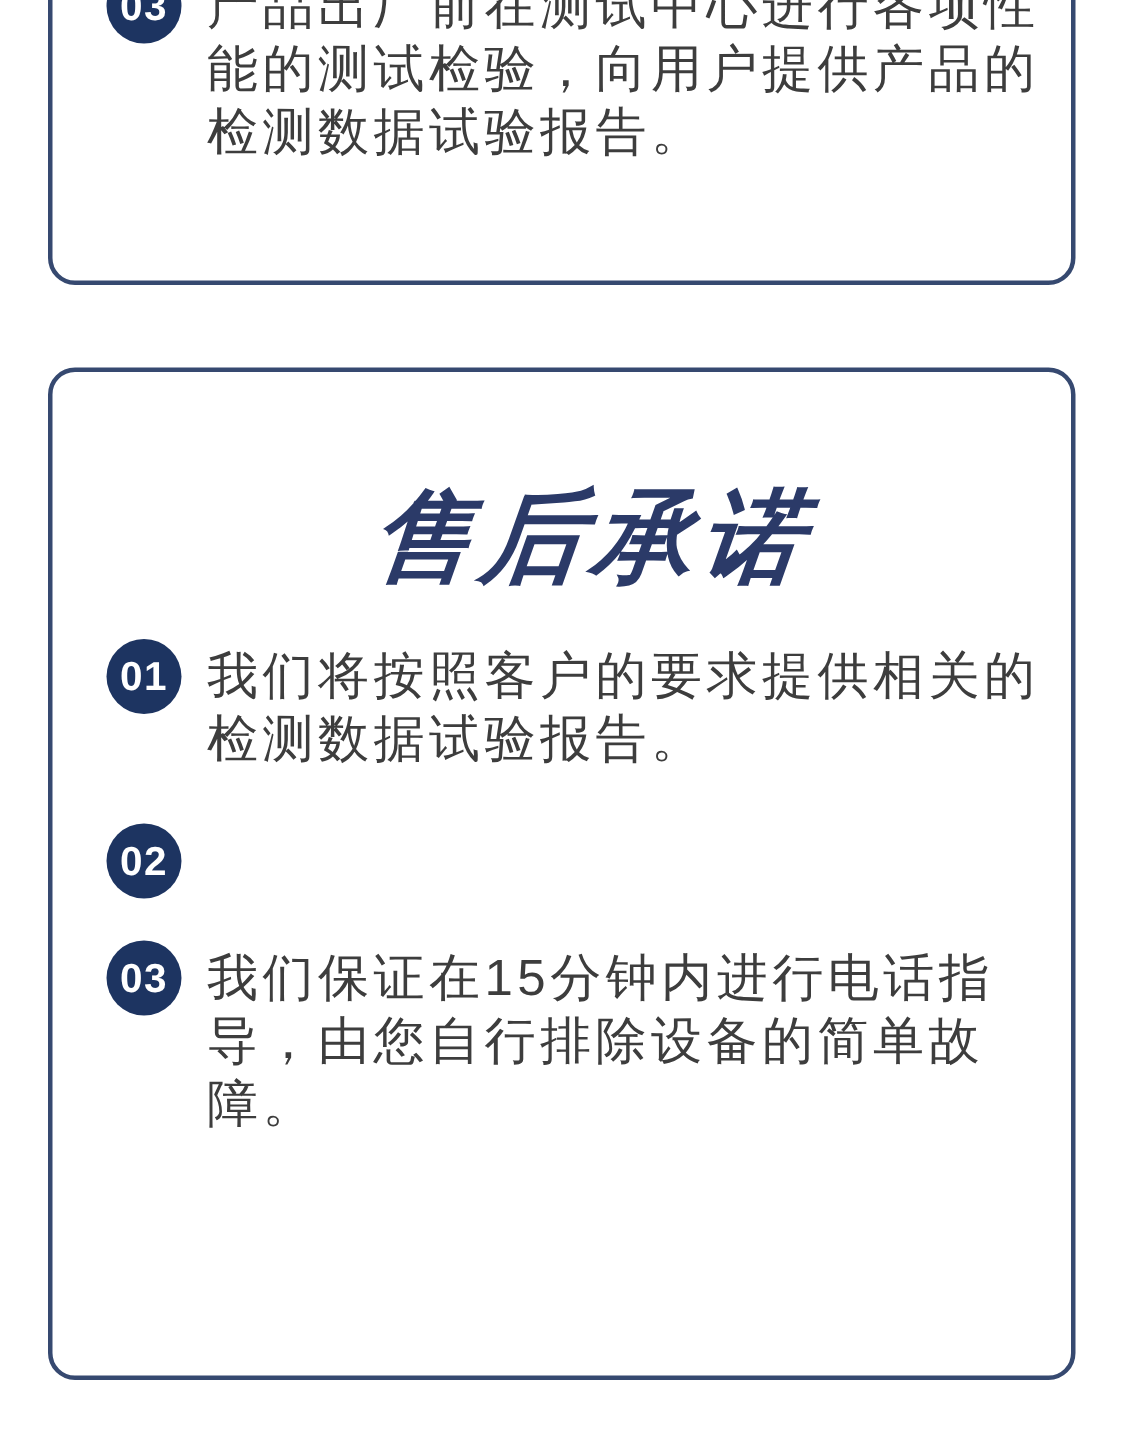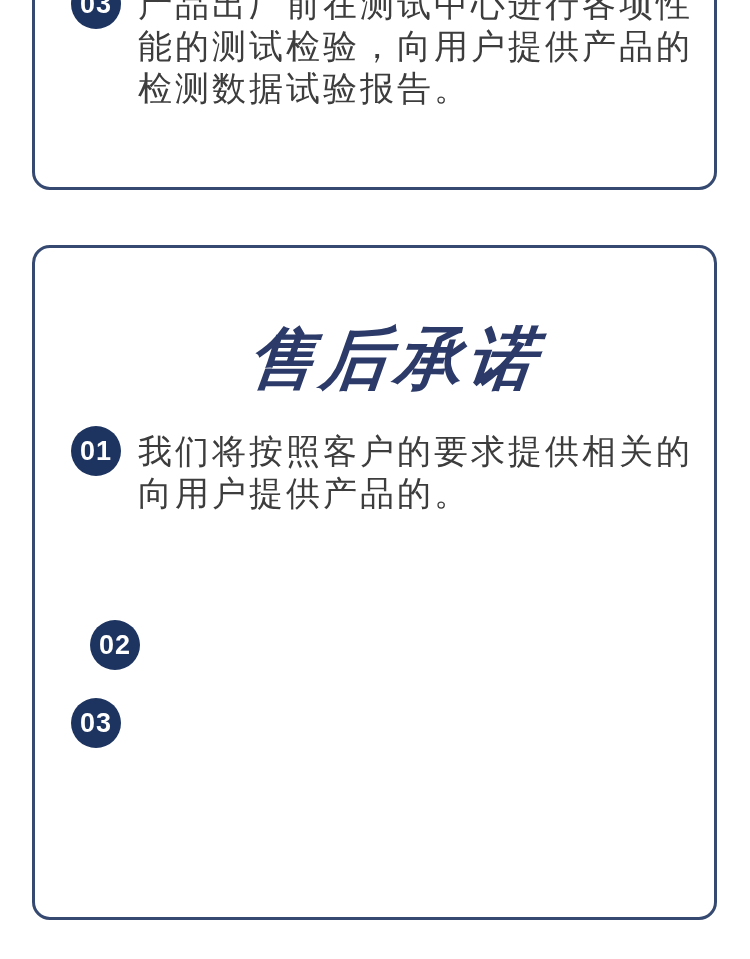--- a/index.html
+++ b/index.html
@@ -63,44 +63,47 @@
     margin-left: 17px;
     width: 560px;
     font-size: 34px;
     line-height: 42px;
     letter-spacing: 3px;
     font-weight: 500;
     color: #3d3d3d;
     white-space: pre-line;
   }
   .item-01 { margin-top: 37px; }
-  .item-02 { margin-top: 110px; padding-left: 19px; }
+  .item-02 { margin-top: 39px; }
   .item-03 { margin-top: 32px; }
 </style>
 </head>
 <body>
 
 <div class="card card-top">
   <div class="item">
     <div class="badge">03</div>
     <div class="item-text">产品出厂前在测试中心进行各项性
 能的测试检验，向用户提供产品的
 检测数据试验报告。</div>
   </div>
 </div>
 
 <div class="card card-service">
   <div class="service-title">售后承诺</div>
 
   <div class="item item-01">
     <div class="badge">01</div>
     <div class="item-text">我们将按照客户的要求提供相关的
-向用户提供产品的。</div>
+检测数据试验报告。</div>
   </div>
 
   <div class="item item-02">
     <div class="badge">02</div>
   </div>
 
   <div class="item item-03">
     <div class="badge">03</div>
+    <div class="item-text">我们保证在15分钟内进行电话指
+导，由您自行排除设备的简单故
+障。</div>
   </div>
 </div>
 
 </body></html>

